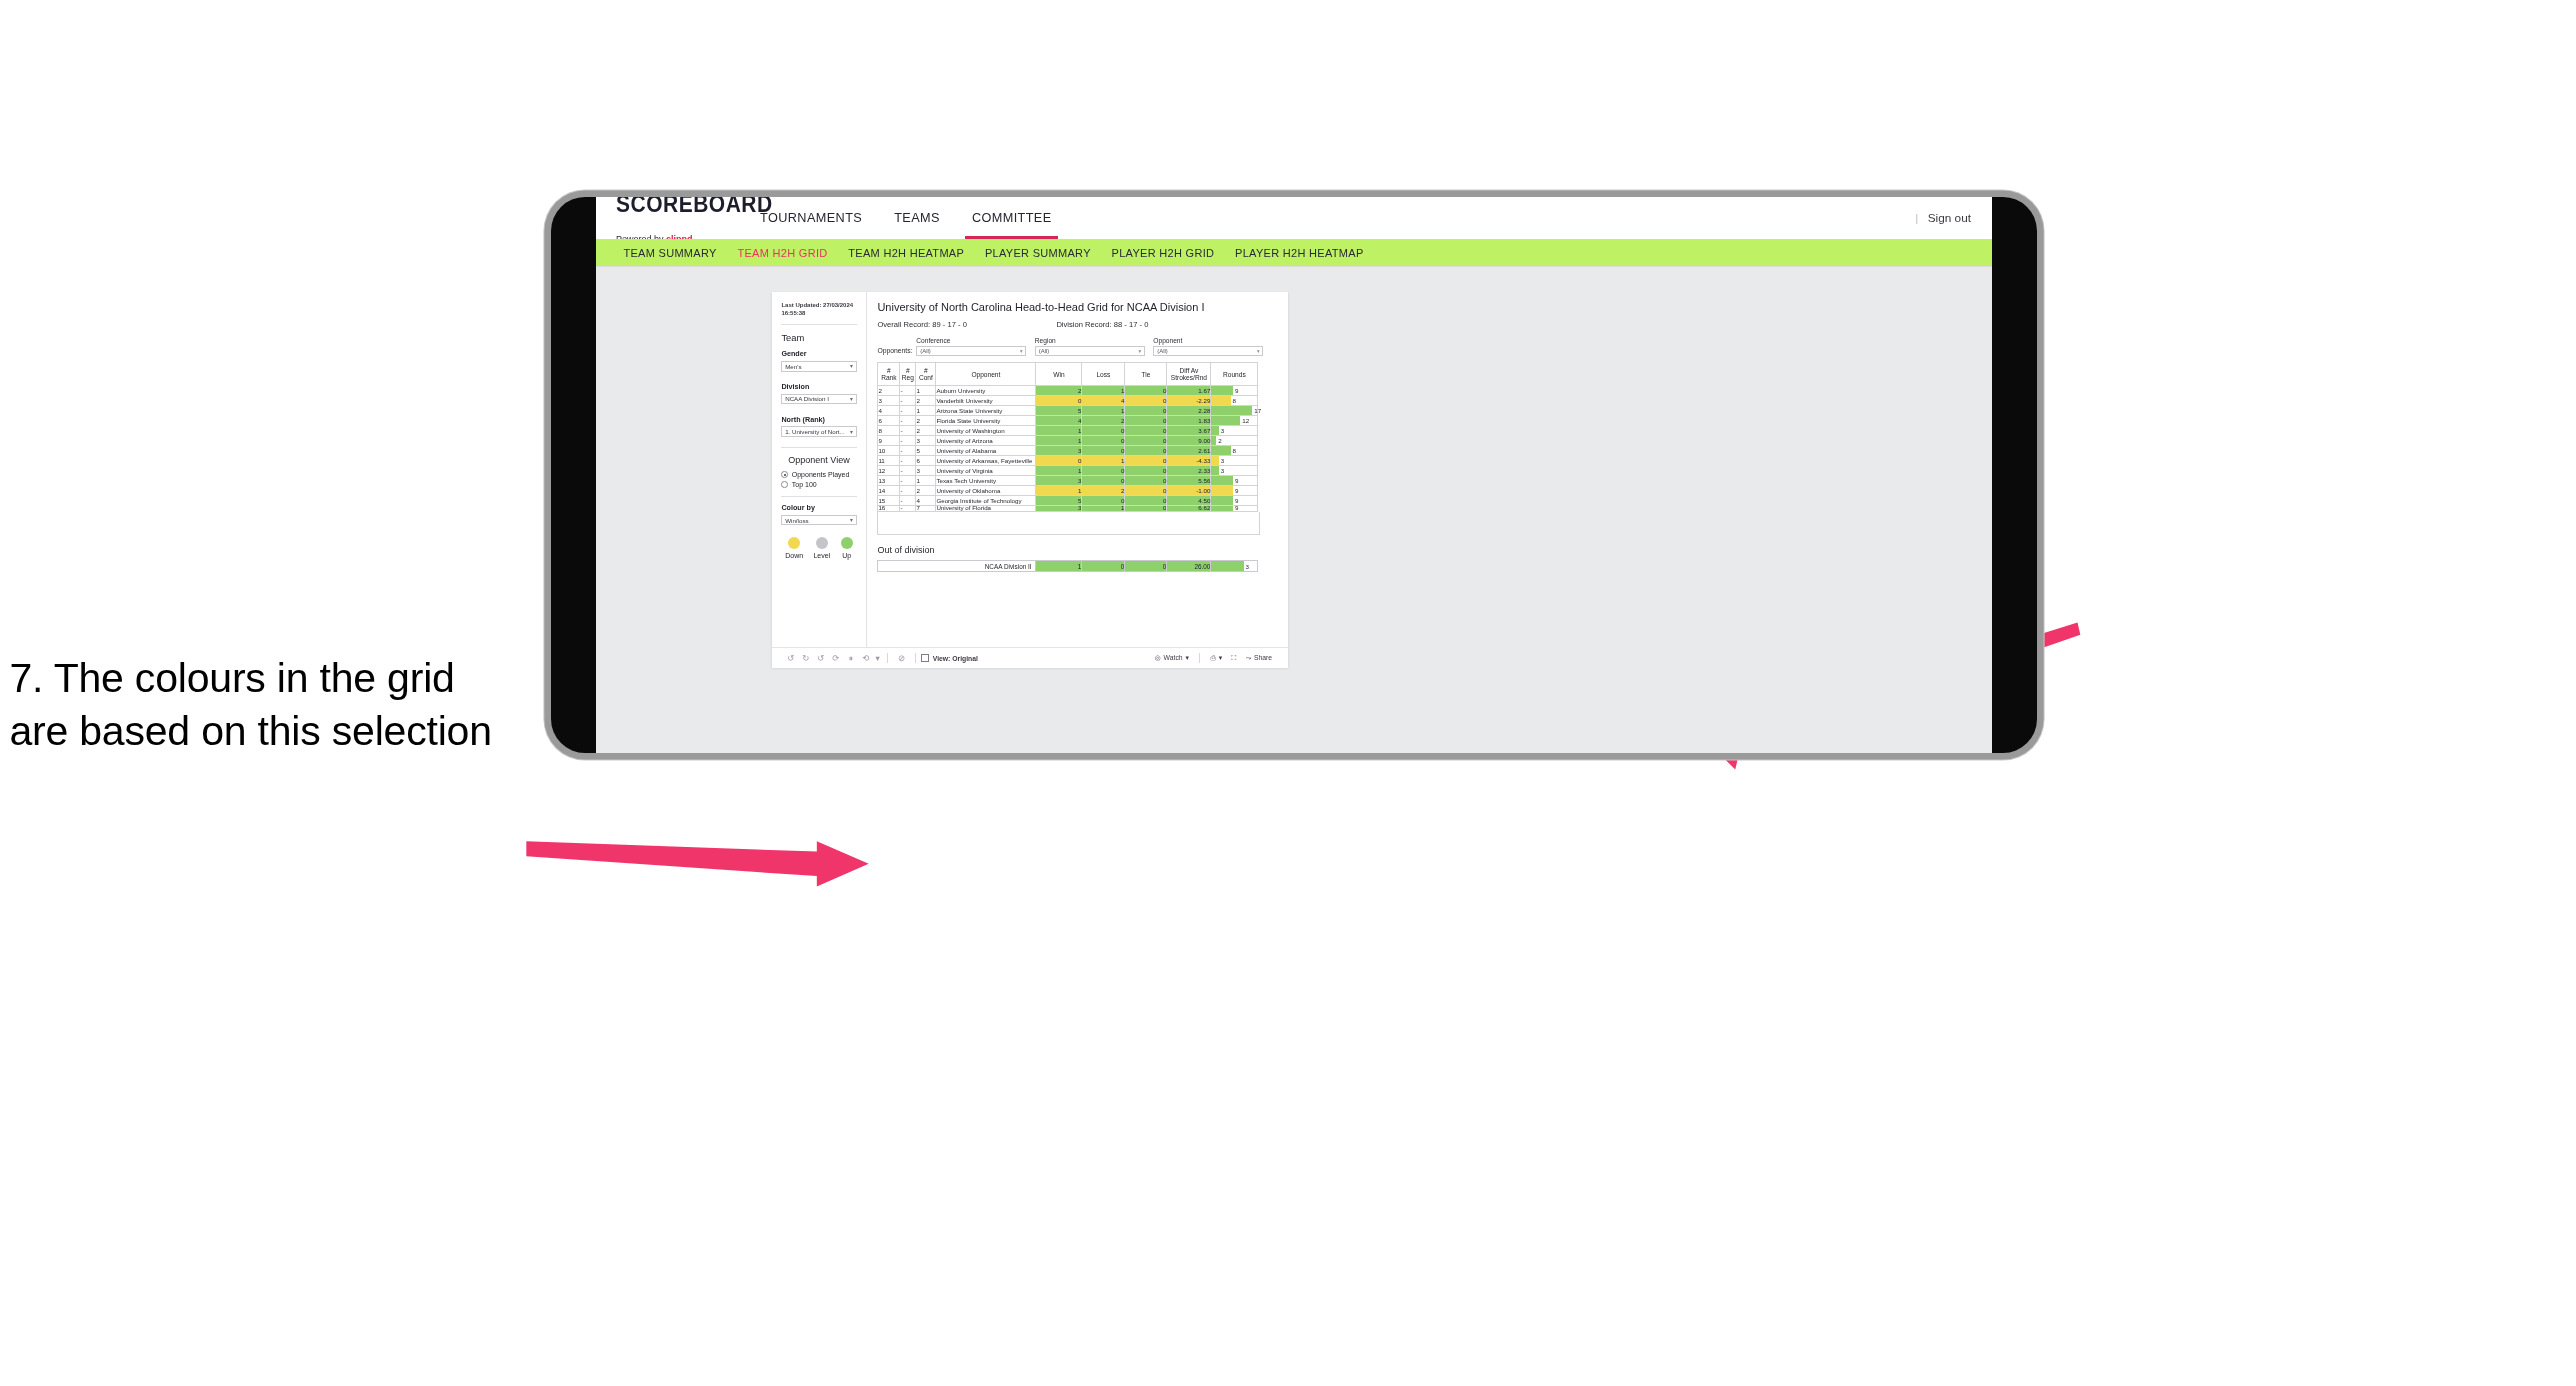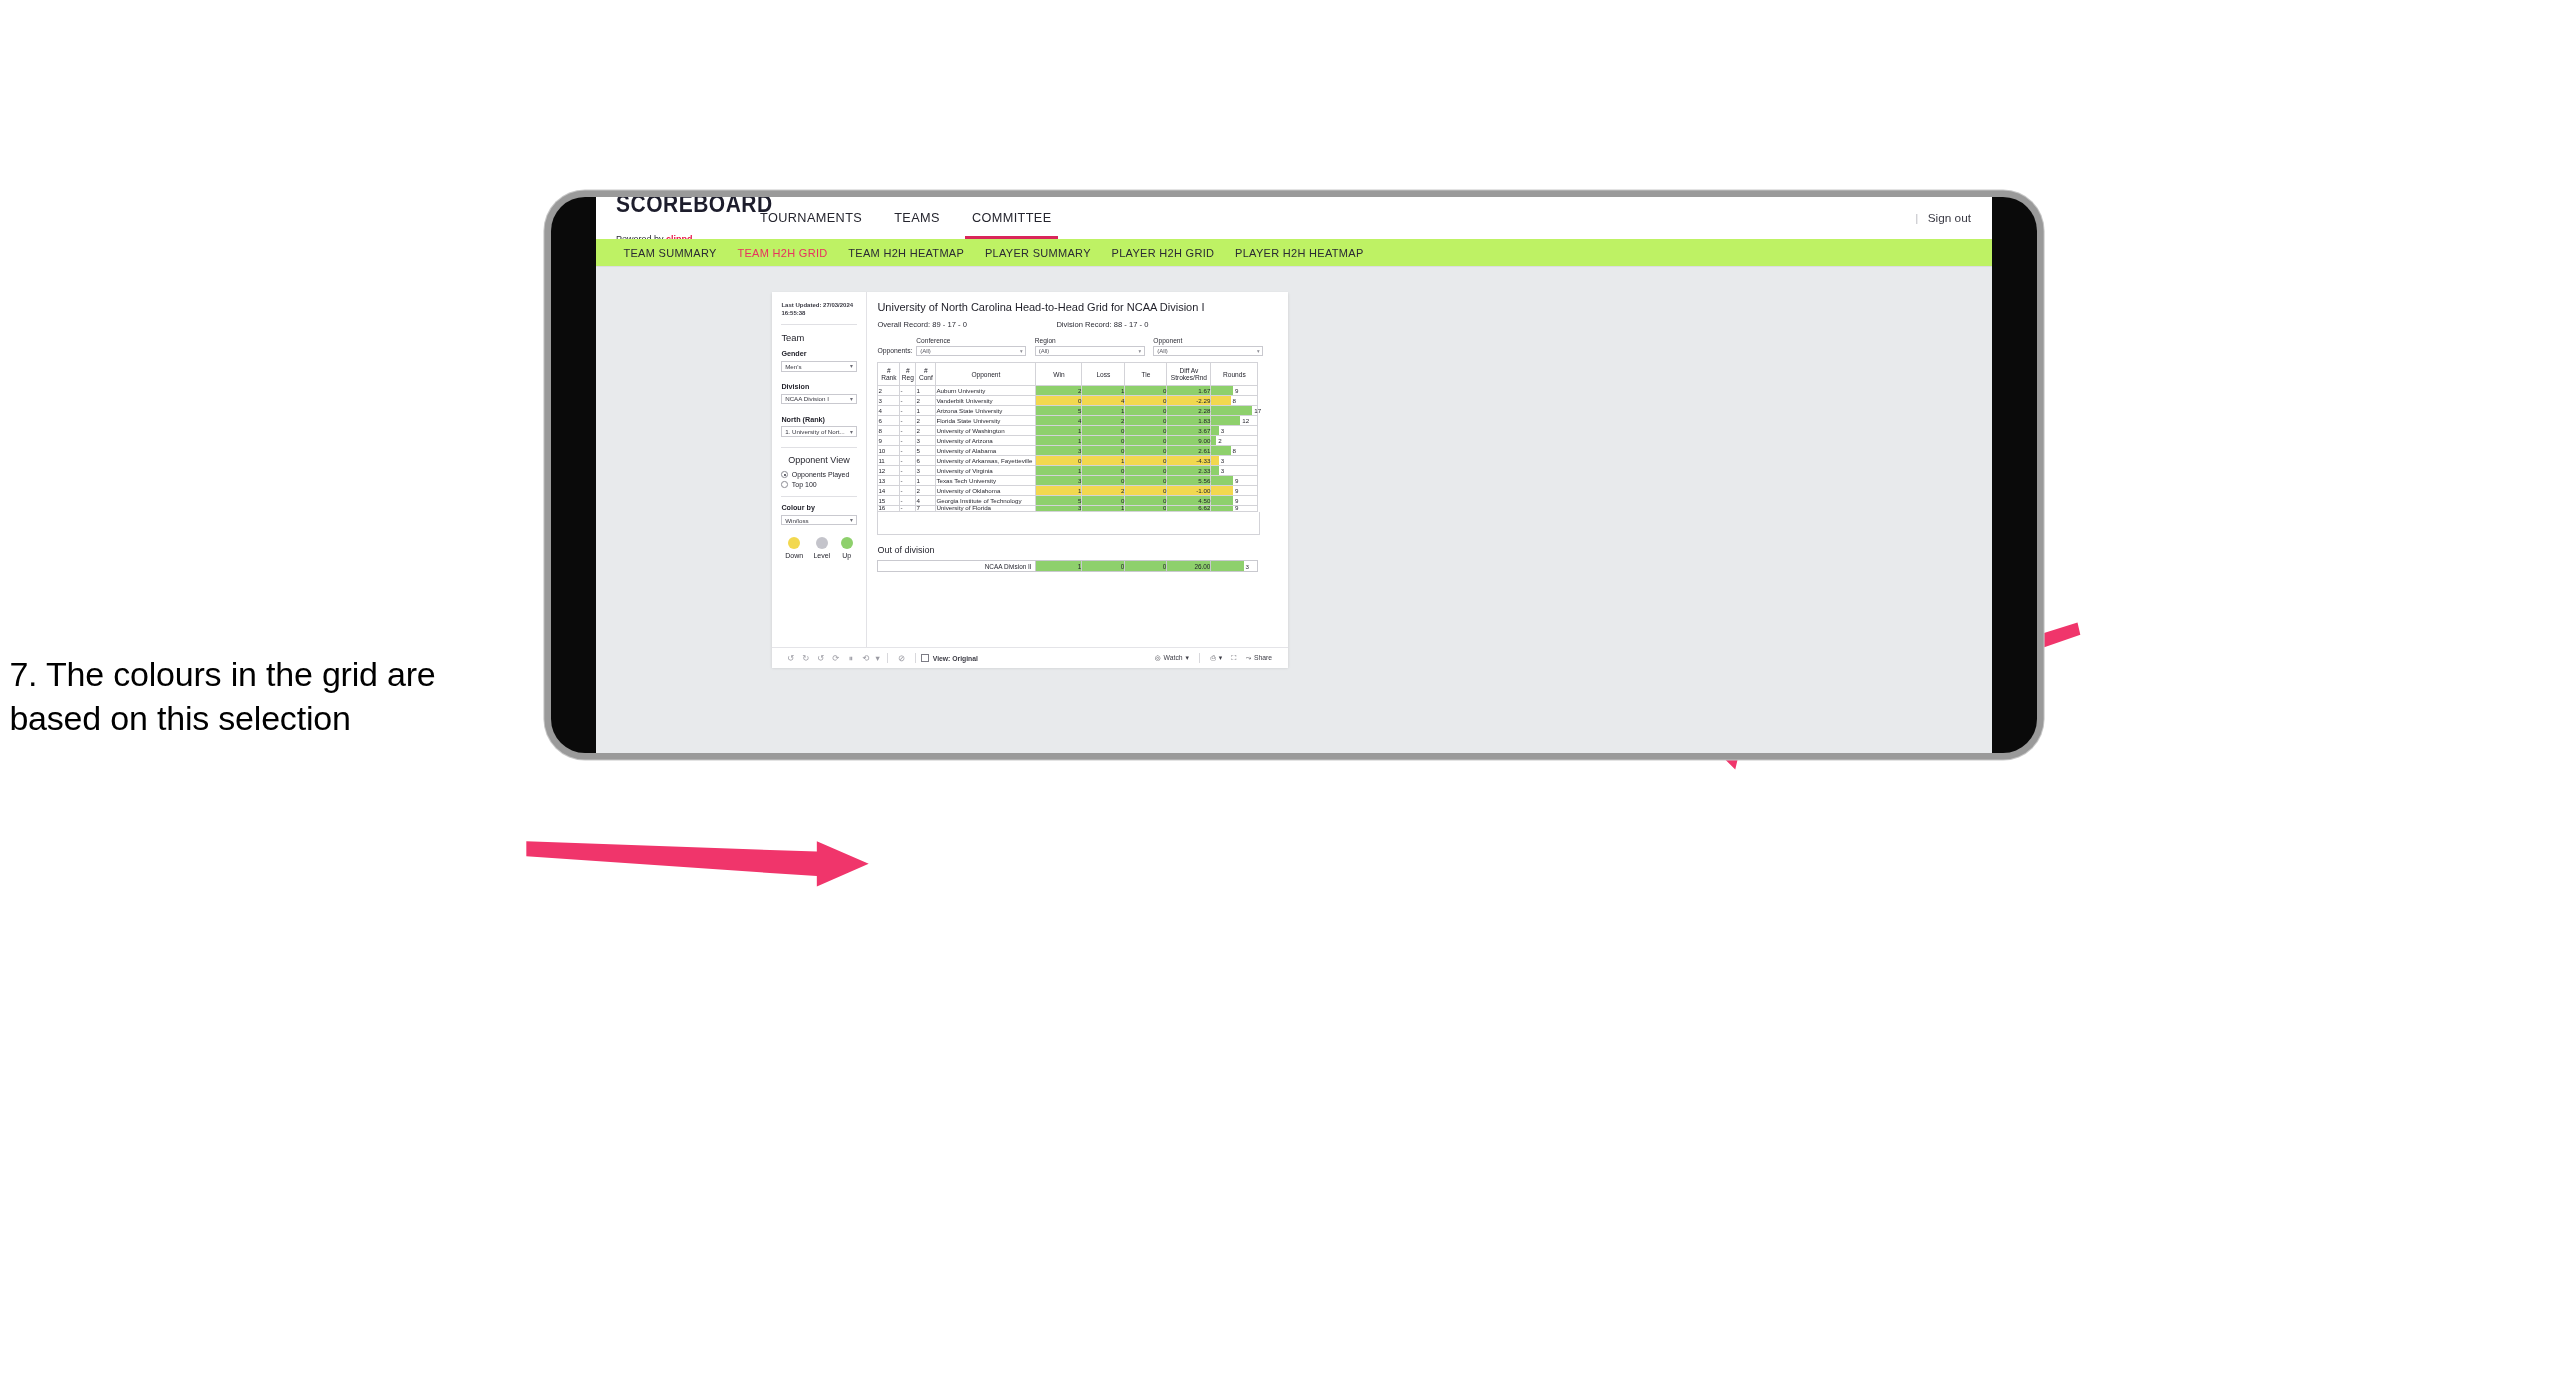--- a/index.html
+++ b/index.html
@@ -13,21 +13,21 @@
 
   
   .anno {
     position: absolute;
     color: #000;
     font-family: "Liberation Sans", sans-serif;
     font-weight: 400;
     line-height: 1.30;
     letter-spacing: -0.2px;
   }
-  #anno-left { left: 9.4px; top: 652px; width: 515px; font-size: 34px; }
+  #anno-left { left: 9.4px; top: 652px; width: 515px; font-size: 41px; }
   #anno-right { left: 2066px; top: 239px; width: 500px; font-size: 41px; }
   .anno b { font-weight: 700; }
 
   .arrow-svg { position: absolute; pointer-events: none; }
 
   
   #device {
     position: absolute; left: 551px; top: 197px;
     width: 1486px; height: 556px;
     background: #0a0a0a;

